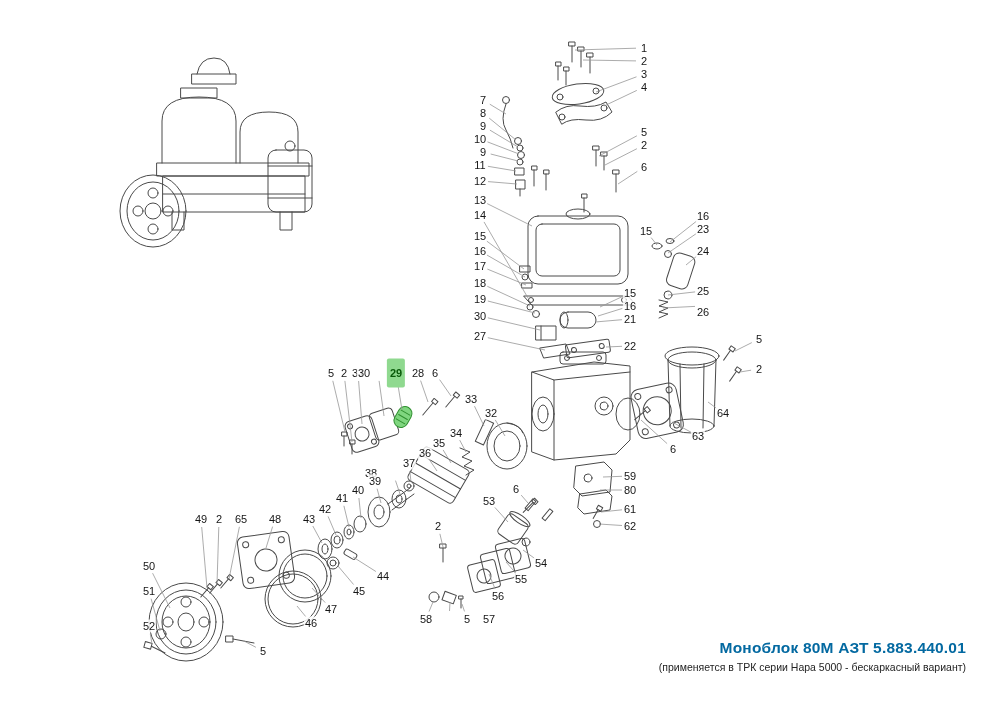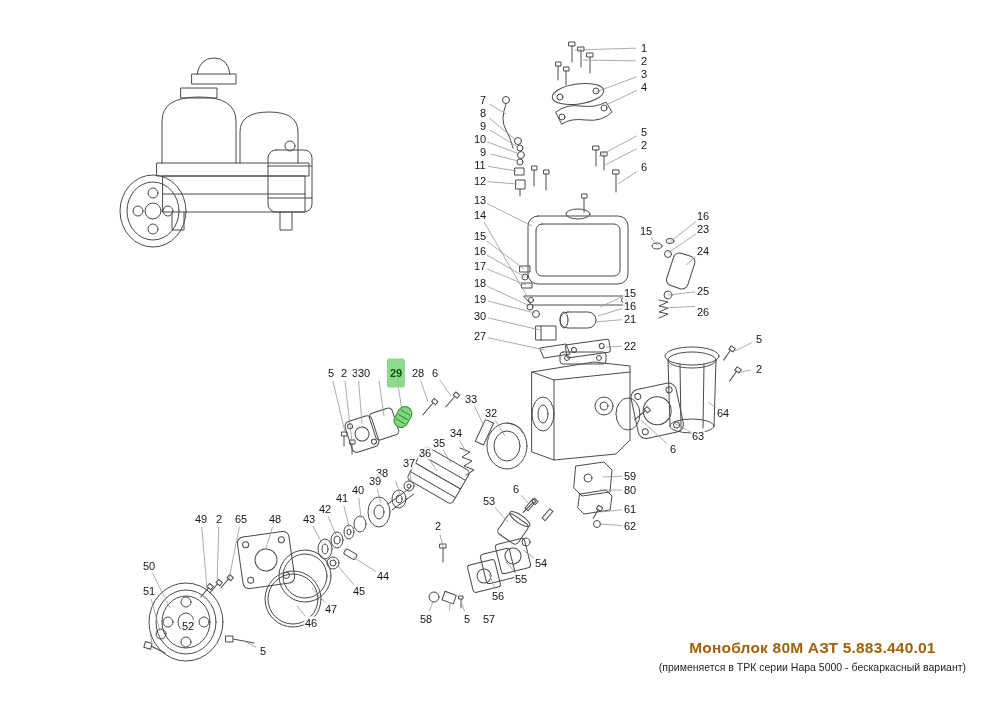--- a/index.html
+++ b/index.html
@@ -9,21 +9,21 @@
   #artwork{z-index:1;}
   #leaders{z-index:2;}
   #callouts{z-index:3;pointer-events:none;}
   #callouts .callout{pointer-events:auto;}
   #leaders line{stroke:var(--leader,#979797);stroke-width:0.8;}
   .callout{position:absolute;transform:translate(-50%,-50%);font-size:11px;line-height:13px;
            color:#161616;background:rgba(255,255,255,.82);padding:0 1px;cursor:pointer;}
   .callout.hl{background:var(--hl-bg,#8fd98f);color:var(--hl-fg,#0a5a0a);
               border-radius:2px;padding:8px 3px;font-weight:700;}
   .titleblock{position:absolute;right:34px;bottom:34px;text-align:center;z-index:4;}
-  .titleblock .main{font-size:15.5px;font-weight:700;color:#a16207;letter-spacing:.2px;}
+  .titleblock .main{font-size:15.5px;font-weight:700;color:#0369a1;letter-spacing:.2px;text-align:right;}
   .titleblock .sub{font-size:10.5px;color:#242424;margin-top:4px;}
 </style>
 </head>
 <body>
 
 <div class="stage">
 
   <svg id="artwork" class="layer" viewBox="0 0 1000 707" xmlns="http://www.w3.org/2000/svg">
     <g fill="none" stroke="#4a4a4a" stroke-width="1" stroke-linecap="round" stroke-linejoin="round">
 
@@ -443,33 +443,33 @@
       <div class="callout" style="left: 364px; top: 373px;">30</div>
       <div class="callout hl" style="left: 396px; top: 373px;">29</div>
       <div class="callout" style="left: 418px; top: 373px;">28</div>
       <div class="callout" style="left: 435px; top: 373px;">6</div>
       <div class="callout" style="left: 471px; top: 399px;">33</div>
       <div class="callout" style="left: 491px; top: 413px;">32</div>
       <div class="callout" style="left: 456px; top: 433px;">34</div>
       <div class="callout" style="left: 439px; top: 443px;">35</div>
       <div class="callout" style="left: 425px; top: 453px;">36</div>
       <div class="callout" style="left: 409px; top: 463px;">37</div>
-      <div class="callout" style="left: 382px; top: 473px;">38</div>
+      <div class="callout" style="left: 371px; top: 473px;">38</div>
       <div class="callout" style="left: 375px; top: 481px;">39</div>
       <div class="callout" style="left: 358px; top: 490px;">40</div>
       <div class="callout" style="left: 342px; top: 498px;">41</div>
       <div class="callout" style="left: 325px; top: 509px;">42</div>
       <div class="callout" style="left: 309px; top: 519px;">43</div>
       <div class="callout" style="left: 201px; top: 519px;">49</div>
       <div class="callout" style="left: 219px; top: 519px;">2</div>
       <div class="callout" style="left: 241px; top: 519px;">65</div>
       <div class="callout" style="left: 275px; top: 519px;">48</div>
       <div class="callout" style="left: 149px; top: 566px;">50</div>
       <div class="callout" style="left: 149px; top: 591px;">51</div>
-      <div class="callout" style="left: 149px; top: 626px; margin-left: 39px;">52</div>
+      <div class="callout" style="left: 149px; top: 626px;">52</div>
       <div class="callout" style="left: 383px; top: 576px;">44</div>
       <div class="callout" style="left: 359px; top: 591px;">45</div>
       <div class="callout" style="left: 331px; top: 609px;">47</div>
       <div class="callout" style="left: 311px; top: 623px;">46</div>
       <div class="callout" style="left: 263px; top: 651px;">5</div>
       <div class="callout" style="left: 438px; top: 526px;">2</div>
       <div class="callout" style="left: 516px; top: 489px;">6</div>
       <div class="callout" style="left: 489px; top: 501px;">53</div>
       <div class="callout" style="left: 541px; top: 563px;">54</div>
       <div class="callout" style="left: 521px; top: 579px;">55</div>

